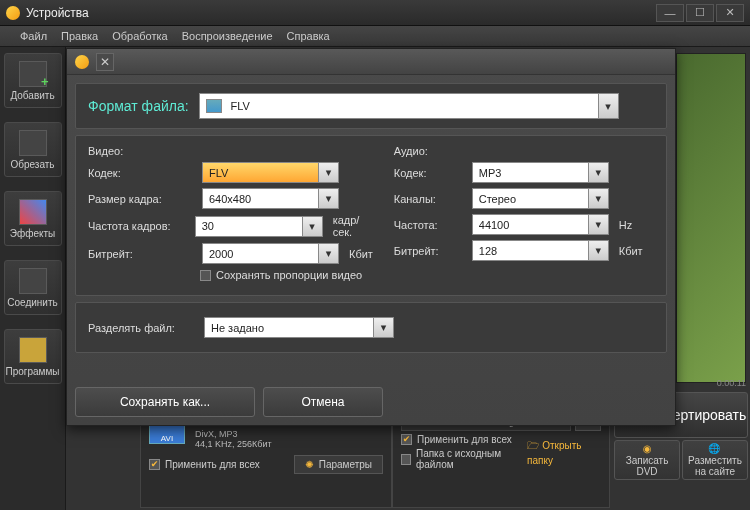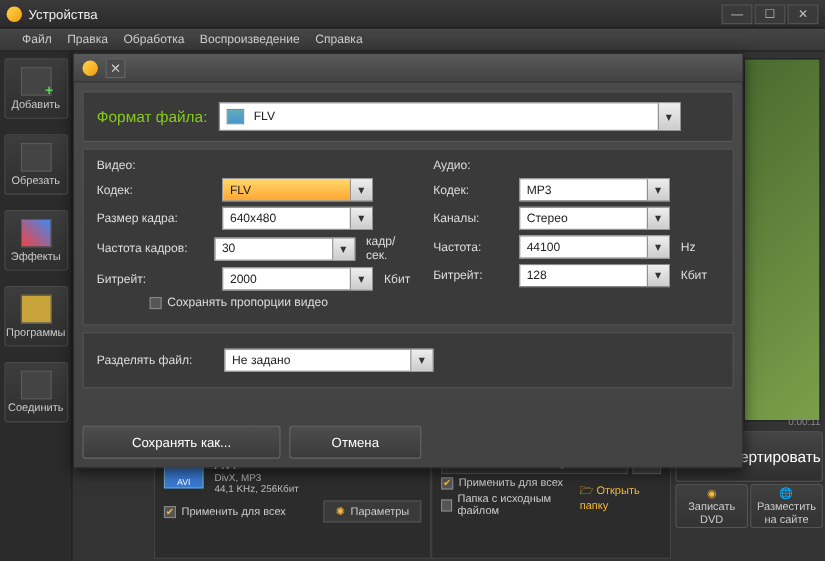--- a/index.html
+++ b/index.html
@@ -48,21 +48,21 @@
 .timecodes{display:flex;justify-content:space-between;font-size:9px;color:#888;padding:0 2px}
 
 .dialog{position:absolute;left:66px;top:48px;width:610px;height:378px;background:linear-gradient(#4a4a4a,#424242);border:1px solid #222;box-shadow:0 4px 12px rgba(0,0,0,.6);display:flex;flex-direction:column}
 .dlg-title{height:26px;background:linear-gradient(#595959,#434343);display:flex;align-items:center;padding:0 8px;gap:7px;border-bottom:1px solid #333}
 .dlg-title .ico{width:14px;height:14px;border-radius:50%;background:linear-gradient(135deg,#ffd54a,#f39c12)}
 .dlg-title .ttl{flex:1;color:#fff;font-size:12px}
 .dlg-title .close{width:18px;height:18px;border:1px solid #666;background:#4a4a4a;display:flex;align-items:center;justify-content:center;color:#ccc;font-size:12px}
 .dlg-body{flex:1;padding:8px;display:flex;flex-direction:column;gap:6px}
 .group{background:#3a3a3a;border:1px solid #555;border-radius:2px;padding:9px 12px}
 .group.fmt{display:flex;align-items:center;gap:10px}
-.lbl-big{color:#84cc16;font-size:14px}
+.lbl-big{color:#5eead4;font-size:14px}
 .combo{display:flex;background:#fff;border:1px solid #888;height:21px}
 .combo .val{flex:1;padding:2px 6px;color:#222;font-size:11px;display:flex;align-items:center;gap:5px}
 .combo .dd{width:20px;background:linear-gradient(#eee,#ccc);border-left:1px solid #888;color:#333;display:flex;align-items:center;justify-content:center}
 .combo.big{height:26px;width:420px}
 .combo.sel .val{background:linear-gradient(#ffd76a,#ffa733);color:#222}
 .row{display:flex;align-items:center;gap:6px;margin:5px 0}
 .row .lbl{width:108px;color:#ddd;font-size:11px}
 .row .combo{width:137px}
 .row .unit{margin-left:4px;color:#ddd;font-size:11px}
 .cols{display:flex;gap:18px}
@@ -107,26 +107,26 @@
       </div>
     <div class="sbitem">
         <div class="sbicon"></div>
         <span>Обрезать</span>
       </div>
     <div class="sbitem">
         <div class="sbicon" style="background:linear-gradient(45deg,#e44,#48e)"></div>
         <span>Эффекты</span>
       </div>
     <div class="sbitem">
+        <div class="sbicon"></div>
+        <span>Соединить</span>
+      </div>
+    <div class="sbitem">
         <div class="sbicon" style="background:#c9a43a"></div>
         <span>Программы</span>
-      </div>
-    <div class="sbitem">
-        <div class="sbicon"></div>
-        <span>Соединить</span>
       </div>
   </div>
 
   <div class="center">
     <div class="giftile">
         <span>GIF</span>
       </div>
     <div class="fulltile"></div>
     <div class="preview"></div>
     <div class="transport">
@@ -254,21 +254,21 @@
             <span class="unit">кадр/сек.</span>
             </div>
           <div class="row">
               <span class="lbl">Битрейт:</span>
             <div class="combo">
                 <div class="val">2000</div>
                 <div class="dd">▾</div>
               </div>
             <span class="unit">Кбит</span>
             </div>
-          <div class="row" style="margin-left:48px">
+          <div class="row" style="margin-left:112px">
             <div class="chk">
                 <div class="box"></div>
                 <span>Сохранять пропорции видео</span>
               </div>
           </div>
         </div>
         <div class="col">
           <div class="sect">Аудио:</div>
           <div class="row">
               <span class="lbl" style="width:72px">Кодек:</span>

